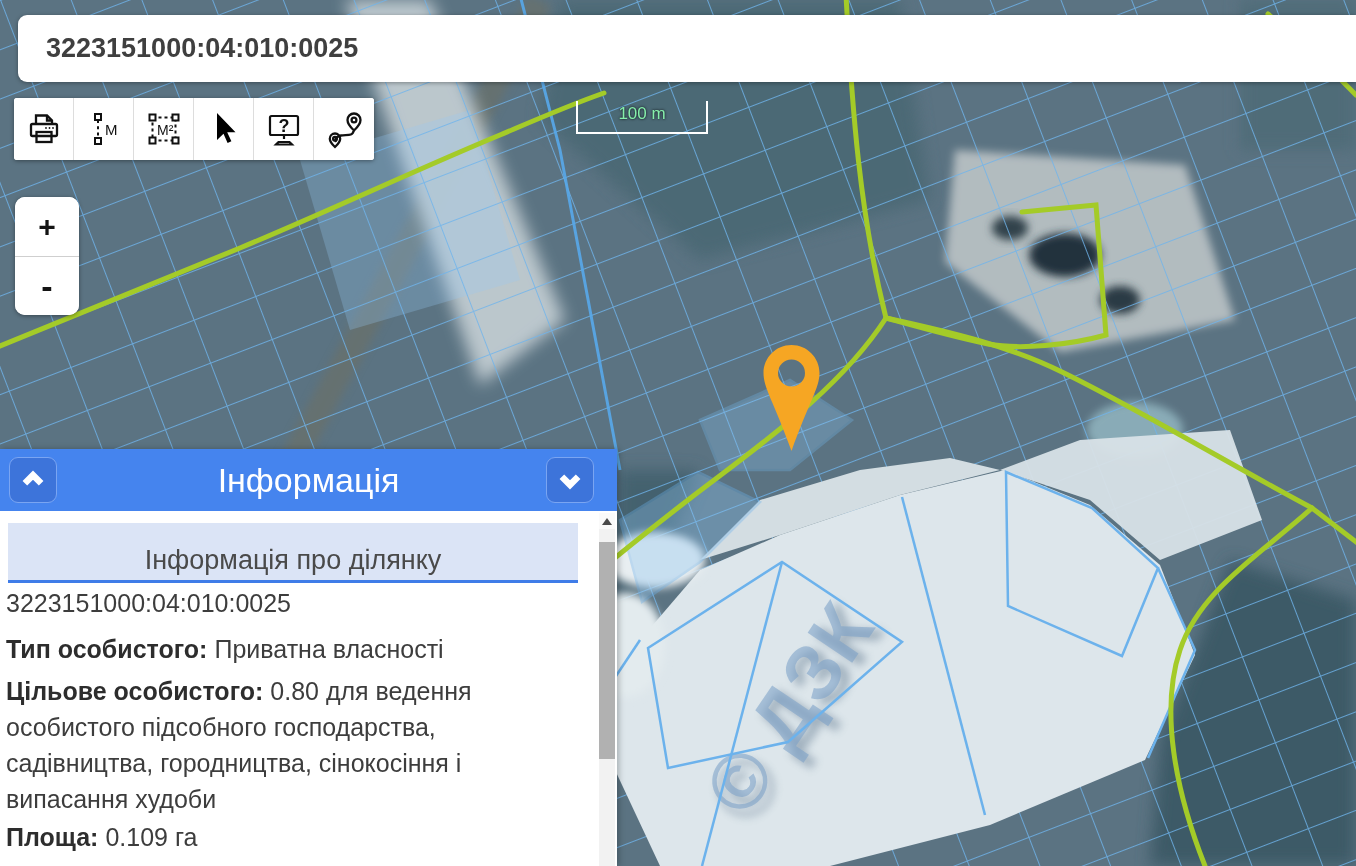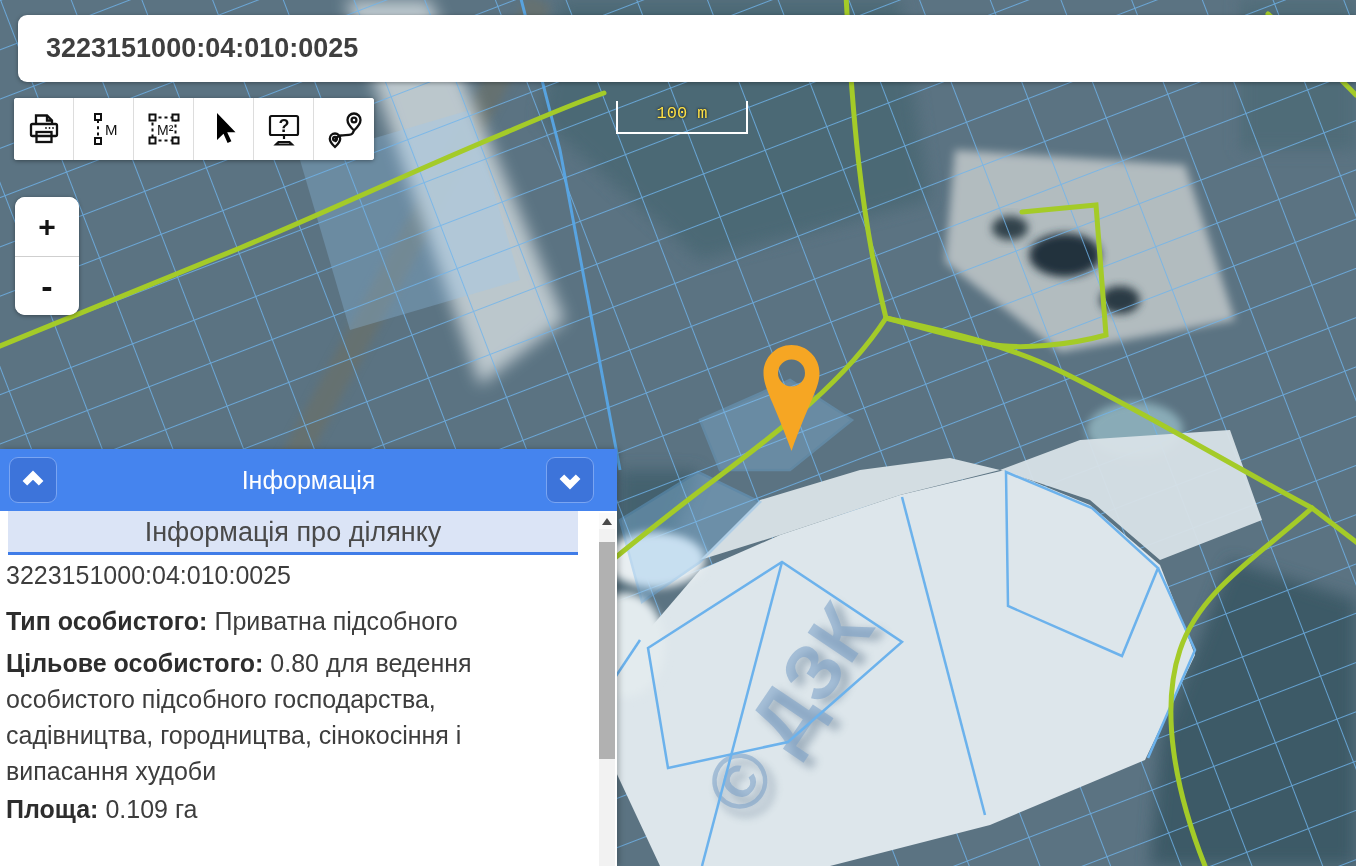--- a/index.html
+++ b/index.html
@@ -18,52 +18,52 @@
 
   
   .toolbar{position:absolute;left:14px;top:98px;height:62px;display:flex;background:#fff;
            border-radius:3px;box-shadow:0 1px 4px rgba(0,0,0,.4);}
   .tb-btn{width:60px;height:62px;display:flex;align-items:center;justify-content:center;
           background:#fff;border:none;border-right:1px solid #ddd;cursor:pointer;padding:0;}
   .tb-btn:first-child{border-radius:3px 0 0 3px;}
   .tb-btn:last-child{border-right:none;border-radius:0 3px 3px 0;}
 
   
-  .scalebar{position:absolute;left:616px;top:101px;width:128px;height:31px;
+  .scalebar{position:absolute;left:576px;top:101px;width:128px;height:31px;
             border-left:2px solid #fff;border-right:2px solid #fff;border-bottom:2px solid #fff;
-            color:#fde047;text-align:center;font-size:17px;line-height:26px;
-            text-shadow:0 0 3px rgba(0,0,0,.65),0 0 2px rgba(0,0,0,.5);font-family:Liberation Mono, monospace;}
+            color:#86efac;text-align:center;font-size:17px;line-height:26px;
+            text-shadow:0 0 3px rgba(0,0,0,.65),0 0 2px rgba(0,0,0,.5);}
 
   
   .zoomctl{position:absolute;left:15px;top:197px;width:64px;background:#fff;border-radius:10px;
            box-shadow:0 1px 4px rgba(0,0,0,.4);overflow:hidden;}
   .zoom-btn{display:flex;align-items:center;justify-content:center;width:100%;height:59px;
             background:#fff;border:none;cursor:pointer;font-family:"Liberation Sans",sans-serif;
             font-weight:bold;font-size:30px;color:#141414;padding:0;}
   .zoom-btn.out{border-top:1px solid #cfcfcf;font-size:34px;line-height:20px;}
 
   
   .marker{position:absolute;left:763px;top:345px;width:57px;height:106px;pointer-events:none;}
 
   
   .panel{position:absolute;left:0;top:449px;width:617px;bottom:0;background:#fff;
          box-shadow:2px 0 6px rgba(0,0,0,.25);}
   .panel-header{height:62px;background:#4584ee;position:relative;
                 display:flex;align-items:center;justify-content:center;}
-  .panel-title{color:#fff;font-size:25px;}
+  .panel-title{color:#fff;font-size:34px;}
   .chev-btn{position:absolute;top:8px;width:48px;height:46px;background:#3d74da;
             border:1px solid #7aa5f2;border-radius:9px;display:flex;align-items:center;
             justify-content:center;cursor:pointer;padding:0;}
   .chev-up{left:9px;}
   .chev-down{right:23px;}
 
   .panel-body{position:absolute;left:0;top:62px;right:0;bottom:0;overflow:hidden;
               padding:0 24px 0 6px;}
-  .tab{margin:0 15px 0 2px;background:#dbe4f6;border-bottom:3px solid #3f7ce8;
-       text-align:center;font-size:27px;color:#4a4a4a;padding:6px 0 4px;cursor:pointer;}
+  .tab{margin:12px 15px 0 2px;background:#dbe4f6;border-bottom:3px solid #3f7ce8;
+       text-align:center;font-size:27px;color:#4a4a4a;padding:22px 0 4px;cursor:pointer;}
   .field{font-size:25px;color:#3d3d3d;line-height:36px;margin:0;}
   .f1{margin-top:13px;}
   .f2{margin-top:10px;}
   .f3{margin-top:6px;max-width:525px;}
   .f4{margin-top:2px;}
   .lbl{font-weight:bold;color:#2d2d2d;margin-right:7px;}
 
   
   .sb{position:absolute;right:2px;top:62px;bottom:0;width:16px;}
   .sb-arrow{position:absolute;top:2px;left:0;width:16px;height:16px;background:#fafafa;
@@ -235,21 +235,21 @@
       </svg>
     </button>
   </div>
 
   <div class="panel-body">
     <div class="tab">Інформація про ділянку</div>
 
     <p class="field f4">3223151000:04:010:0025</p>
 
     <p class="field f2">
-      <span class="lbl">Тип особистого:</span><span>Приватна підсобного</span>
+      <span class="lbl">Тип особистого:</span><span>Приватна власності</span>
     </p>
 
     <p class="field f3">
       <span class="lbl">Цільове особистого:</span><span>0.80 для ведення особистого підсобного господарства, садівництва, городництва, сінокосіння і випасання худоби</span>
     </p>
 
     <p class="field f4">
       <span class="lbl">Площа:</span><span>0.109 га</span>
     </p>
   </div>

